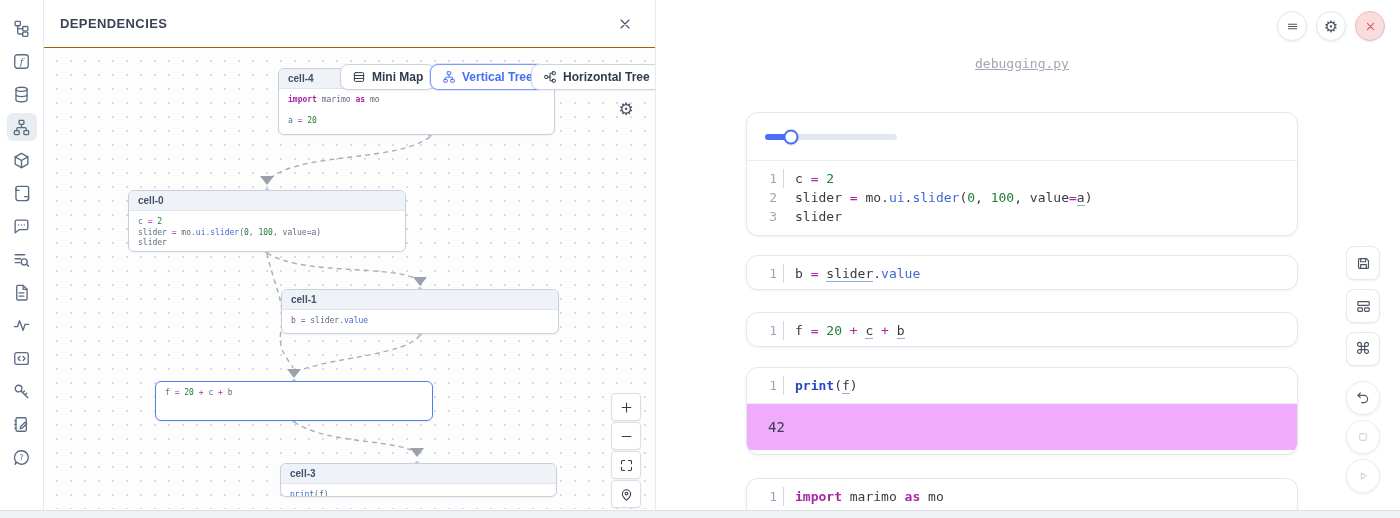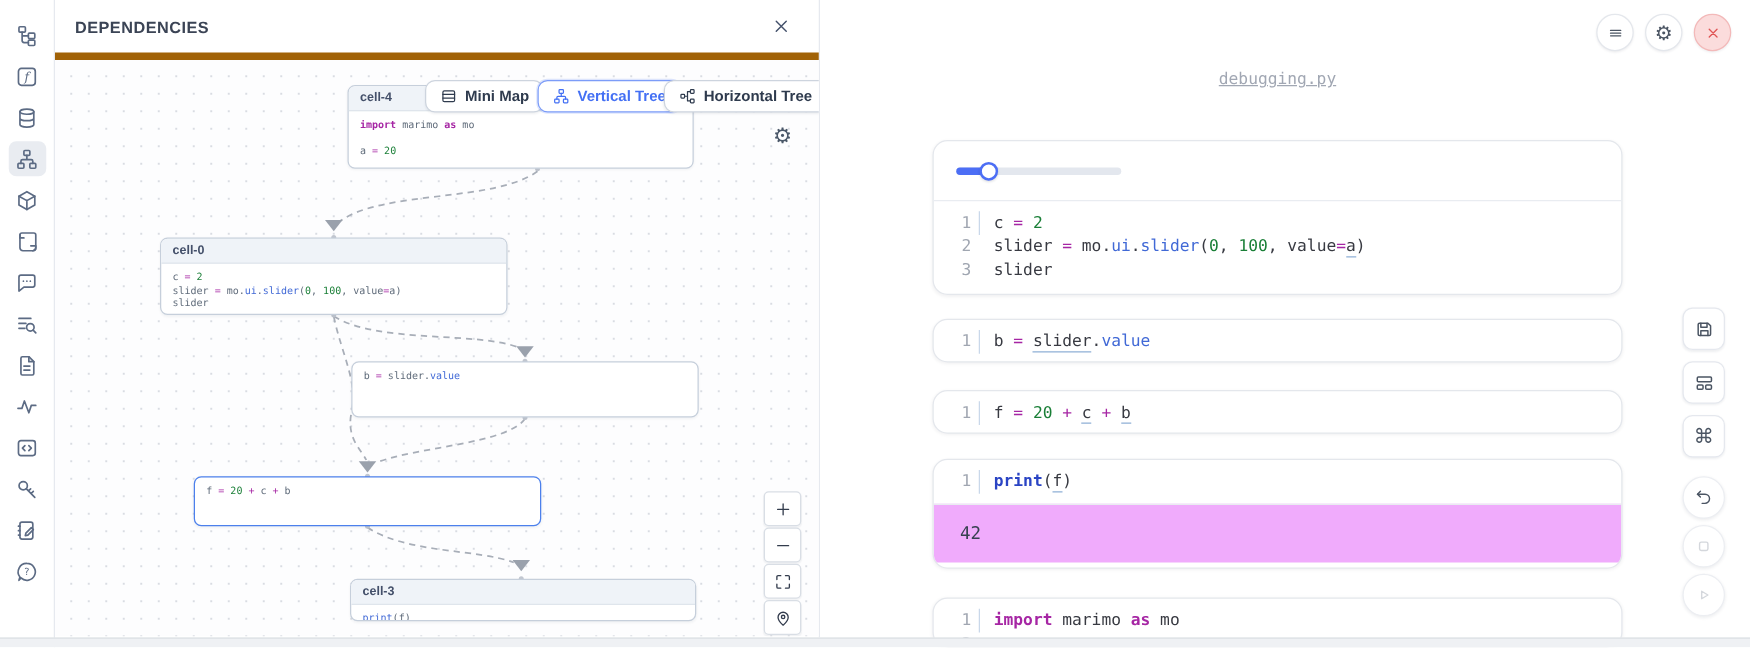--- a/index.html
+++ b/index.html
@@ -12,21 +12,21 @@
           border-right:1px solid #e6e9ef; display:flex; flex-direction:column; align-items:center; padding-top:14px; }
   .rail-item { width:30px; height:28px; margin-bottom:5px; display:flex; align-items:center; justify-content:center;
                border-radius:6px; color:#5c6b84; cursor:pointer; flex:0 0 auto; }
   .rail-item.active { background:#e9ecf1; }
   .rail-item svg { width:19px; height:19px; }
   svg.ic { fill:none; stroke:currentColor; stroke-width:1.7; stroke-linecap:round; stroke-linejoin:round; }
   svg.ic text { fill:currentColor; stroke:none; }
 
   
   .dep-panel { position:absolute; left:44px; top:0; width:612px; height:510px; background:#fff; border-right:1px solid #e6e9ef; }
-  .dep-header { height:48px; border-bottom:6px solid #a16207; display:flex; align-items:center; justify-content:space-between; padding:0 16px; }
+  .dep-header { height:48px; border-bottom:1px solid #a16207; display:flex; align-items:center; justify-content:space-between; padding:0 16px; }
   .dep-title { font-weight:bold; font-size:13px; letter-spacing:.03em; color:#3b4455; }
   .dep-close { width:28px; height:28px; display:flex; align-items:center; justify-content:center; border-radius:6px; color:#43506a; cursor:pointer; background:none; border:none; }
   .graph { position:absolute; left:0; top:48px; width:611px; height:461px;
            background-color:#fdfdfe;
            background-image:radial-gradient(#d9dce2 1px, transparent 1.1px);
            background-size:14px 14px; background-position:6px 6px; overflow:hidden; }
   .edges { position:absolute; left:0; top:0; pointer-events:none; }
   .edges path { fill:none; stroke:#a8aeb8; stroke-width:1.4; stroke-dasharray:5 4; }
   .edges polygon { fill:#9aa1ac; }
   .edges circle { fill:#c2c7d0; }
@@ -236,20 +236,21 @@
       </div>
       <div class="gnode" style="left:84px; top:142px; width:278px; height:62px;">
         <div class="gnode-h">cell-0</div>
         <div class="gnode-b">
             <div class="mrow"><span>c </span><span class="tk-o">=</span><span> </span><span class="tk-n">2</span></div>
             <div class="mrow"><span>slider </span><span class="tk-o">=</span><span> mo.</span><span class="tk-p">ui</span><span>.</span><span class="tk-p">slider</span><span>(</span><span class="tk-n">0</span><span>, </span><span class="tk-n">100</span><span>, value</span><span class="tk-o">=</span><span>a</span><span>)</span></div>
             <div class="mrow"><span>slider</span></div>
           </div>
       </div>
       <div class="gnode" style="left:237px; top:241px; width:278px; height:45px;">
+        <div class="gnode-h">cell-1</div>
         <div class="gnode-b">
             <div class="mrow"><span>b </span><span class="tk-o">=</span><span> slider.</span><span class="tk-p">value</span></div>
           </div>
       </div>
       <div class="gnode selected" style="left:111px; top:333px; width:278px; height:40px;">
         <div class="gnode-b">
             <div class="mrow"><span>f </span><span class="tk-o">=</span><span> </span><span class="tk-n">20</span><span> </span><span class="tk-o">+</span><span> c </span><span class="tk-o">+</span><span> b</span></div>
           </div>
       </div>
       <div class="gnode" style="left:236px; top:415px; width:277px; height:34px;">

